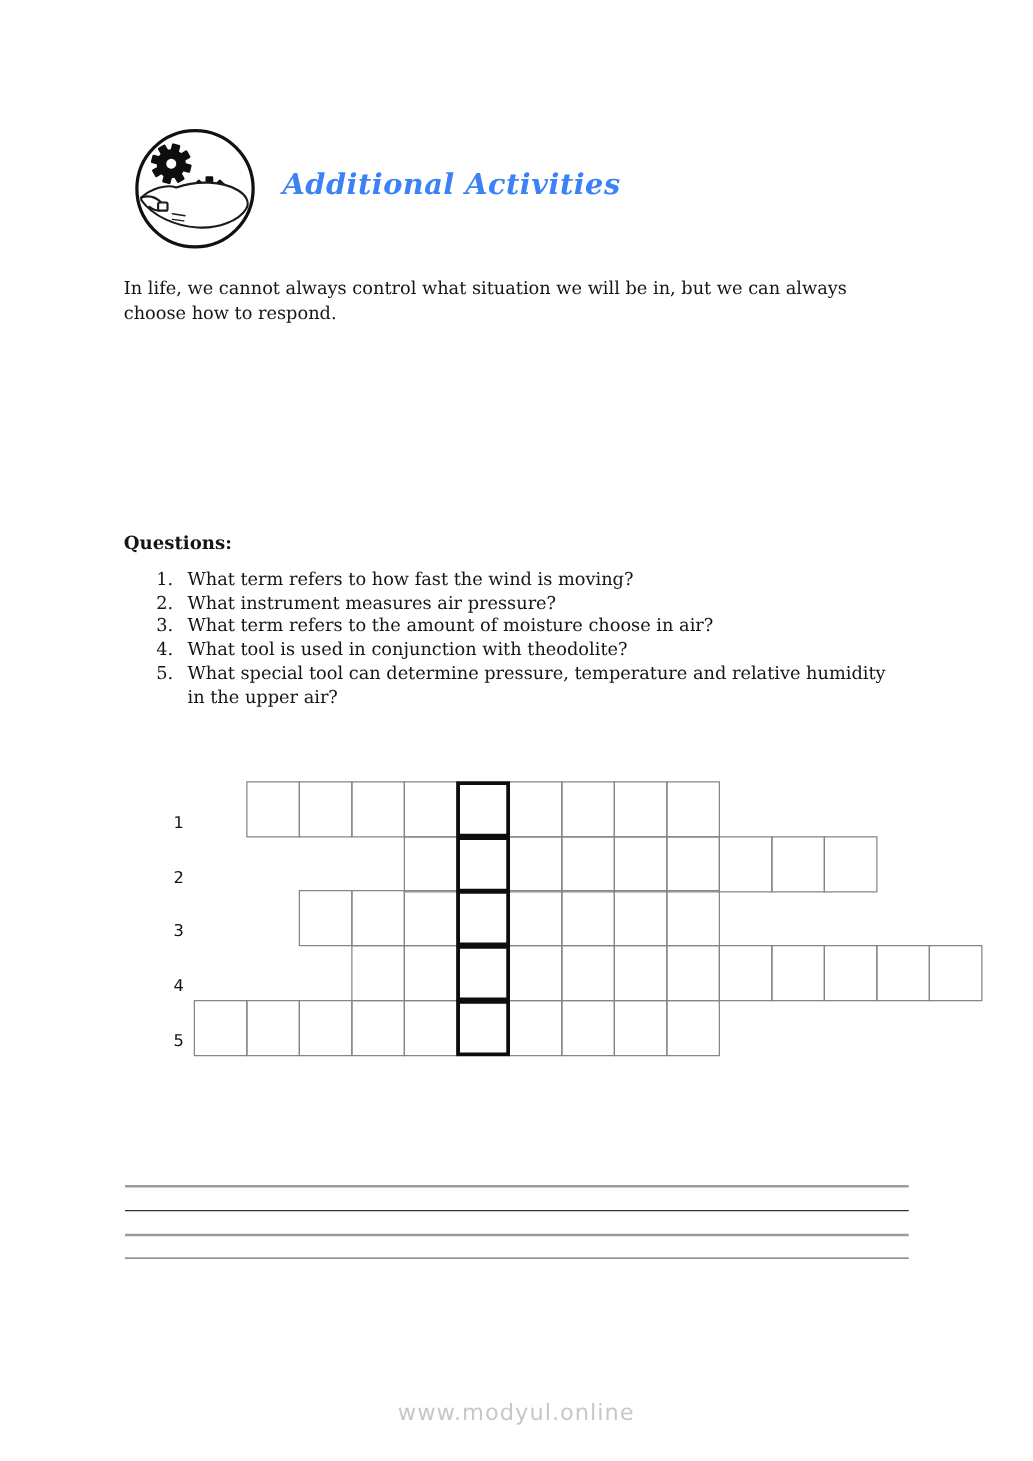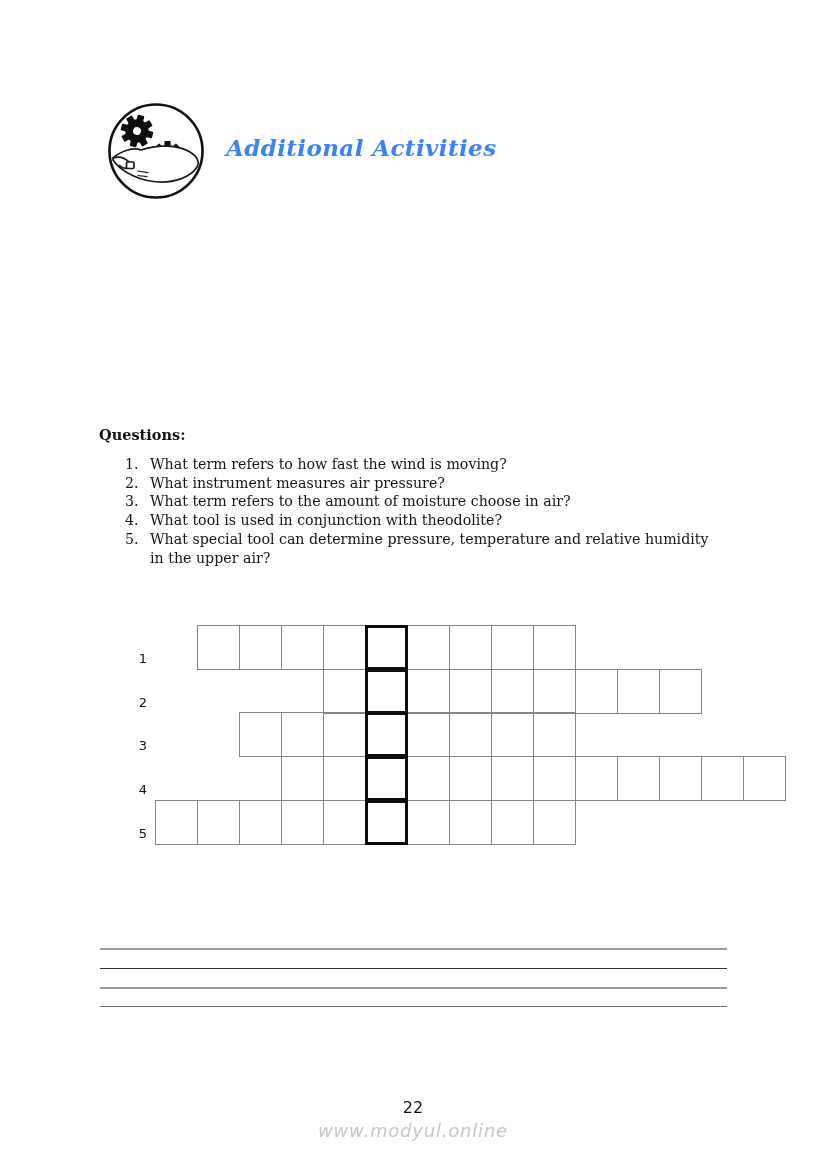--- a/index.html
+++ b/index.html
@@ -63,21 +63,21 @@
   .wl4{top:1006px;border-top:1.4px solid #6e6e6e;}
   
   .page-num{
     left:0;top:1098px;width:826px;text-align:center;
     font-family:"DejaVu Sans","Liberation Sans",sans-serif;
     font-size:16px;color:#111;
   }
   .watermark{
     left:0;top:1120px;width:826px;text-align:center;
     font-family:"DejaVu Sans","Liberation Sans",sans-serif;
-    font-size:18px;letter-spacing:0.8px;color:#c7c7c7;font-style:italic;
+    font-size:18px;letter-spacing:0.8px;color:#c7c7c7;
   }
 </style>
 </head>
 <body>
 
 <div class="page">
 
   <div class="abs icon-wrap">
     <svg viewBox="0 0 100 100" width="100" height="100">
       <circle cx="50" cy="50" r="46.5" fill="none" stroke="#111" stroke-width="2.6"></circle>
@@ -112,20 +112,21 @@
         <path d="M7,57 C15,50 27,46 35,49 C52,43 72,44 84,51 C91,55 94,61 91,66 C85,76 68,82 52,81 C35,80 16,72 7,59 Z"></path>
         <path d="M7,57 C13,55 19,57 23,61 C25,63.5 25,66 22.5,67 C19.5,68 15.5,66.5 13.5,64.5" fill="none"></path>
         <rect x="20.5" y="61" width="7.5" height="6.5" rx="1.2"></rect>
         <path d="M32,70 l10,1.6 M32,74.5 l9,1.2" fill="none" stroke-width="1.2"></path>
       </g>
     </svg>
   </div>
 
   <div class="abs title">Additional Activities</div>
 
+  <p class="abs para intro">In life, we cannot always control what situation we will be in, but we can always<br>choose how to respond.</p>
 
 
 
   <div class="abs q-heading">Questions:</div>
 
   <div class="abs q-list">
       <div class="q-item">
         <span class="q-num">1.</span>
         <span class="q-text">What term refers to how fast the wind is moving?</span>
       </div>
@@ -203,16 +204,15 @@
       <div class="cell" style="left: 378px; top: 174.8px; width: 43px; height: 45px;"></div>
     </div>
 
 
 
   <div class="abs writing-line wl1"></div>
   <div class="abs writing-line wl2"></div>
   <div class="abs writing-line wl3"></div>
   <div class="abs writing-line wl4"></div>
 
-  <div class="abs page-num">22</div>
   <div class="abs watermark">www.modyul.online</div>
 
 </div>
 
 </body></html>

